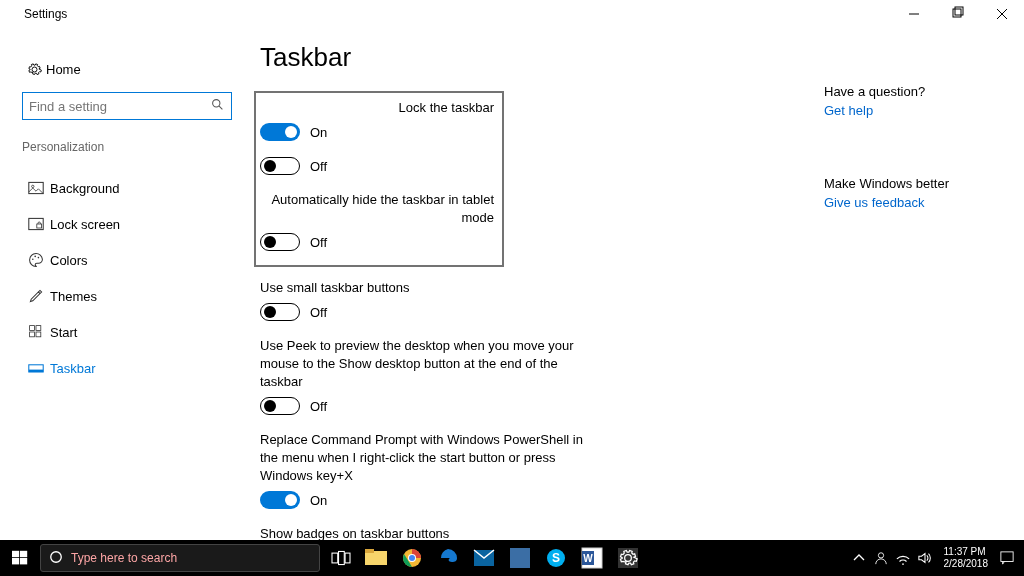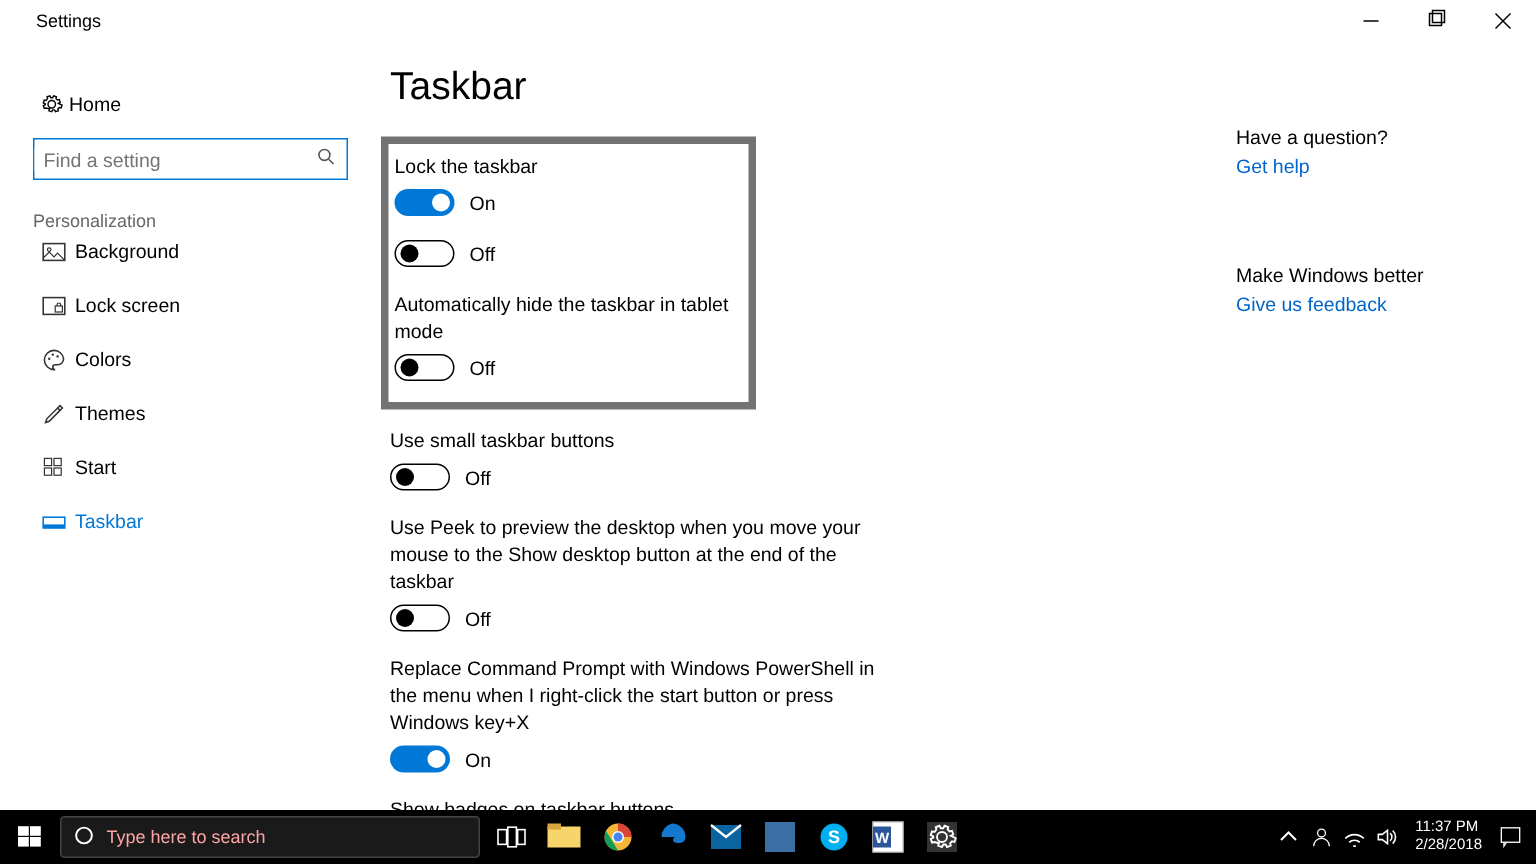--- a/index.html
+++ b/index.html
@@ -17,37 +17,37 @@
   .help    { position:absolute; right:20px; top:56px; width:180px; font-size:13px; }
   .help .link { color:#0066cc; margin-top:4px; display:inline-block; cursor:pointer; }
   .help .section2 { margin-top:58px; }
   
   .home-row { display:flex; align-items:center; height:34px; font-size:13px; cursor:pointer; }
   .home-row .icon { width:24px; display:flex; align-items:center; justify-content:center; }
   .searchbox { margin-top:6px; width:210px; height:28px; border:1px solid #0078d7; display:flex; align-items:center; position:relative; }
   .searchbox input { flex:1; border:none; outline:none; font-size:13px; padding:0 6px; color:#0369a1; }
   .searchbox .icon { width:24px; color:#333; font-size:13px; }
   .groupheader { font-size:12px; color:#666; margin-top:20px; margin-bottom:6px; }
-  .nav-item { display:flex; align-items:flex-start; height:36px; font-size:13px; cursor:pointer; }
+  .nav-item { display:flex; align-items:flex-end; height:36px; font-size:13px; cursor:pointer; }
   .nav-item .icon { width:28px; display:flex; align-items:center; justify-content:center; color:#333; }
   .nav-item.active { color:#0078d7; }
   .nav-item.active .icon { color:#0078d7; }
   
   .pageheader { font-size:26px; font-weight:400; margin-top:14px; margin-bottom:18px; }
   .setting { margin-bottom:16px; }
   .setting .label { font-size:13px; line-height:18px; margin-bottom:6px; max-width:330px; }
   .setting .togglerow { display:flex; align-items:center; }
   .toggle { width:40px; height:18px; border-radius:9px; position:relative; cursor:pointer; }
   .toggle .knob { position:absolute; top:3px; width:12px; height:12px; border-radius:50%; }
   .toggle.on  { background:#0078d7; }
   .toggle.on .knob  { right:3px; background:#fff; }
   .toggle.off { background:#fff; border:1.5px solid #000; height:18px; width:40px; }
   .toggle.off .knob { left:3px; top:1.5px; width:12px; height:12px; background:#000; }
   .togglelabel { font-size:13px; margin-left:10px; }
-  .highlight { border:5px solid #737373; padding:6px 8px 10px 4px; margin-left:-6px; margin-bottom:12px; width:250px; }
+  .highlight { border:2px solid #737373; padding:6px 8px 10px 4px; margin-left:-6px; margin-bottom:12px; width:250px;text-align:right; }
   
   .taskbar { position:absolute; left:0; right:0; bottom:0; height:36px; background:#000; color:#fff; display:flex; align-items:center; }
   .taskbar .start { width:40px; height:36px; display:flex; align-items:center; justify-content:center; }
   .taskbar .search-pill { width:280px; height:28px; border-radius:3px; background:#1a1a1a; border:1px solid #444; display:flex; align-items:center; color:#fca5a5; font-size:12px; margin-right:4px;}
   .taskbar .search-pill .icon { width:30px; text-align:center; font-size:13px; }
   .taskbar .tbtn { width:34px; height:36px; display:flex; align-items:center; justify-content:center; }
   .taskbar .apps { display:flex; }
   .taskbar .apps .app { width:36px; height:36px; display:flex; align-items:center; justify-content:center; }
   .tray { position:absolute; right:0; bottom:0; height:36px; display:flex; align-items:center; color:#fff; font-size:10px; }
   .tray .icon { width:22px; display:flex; align-items:center; justify-content:center; height:36px; }

